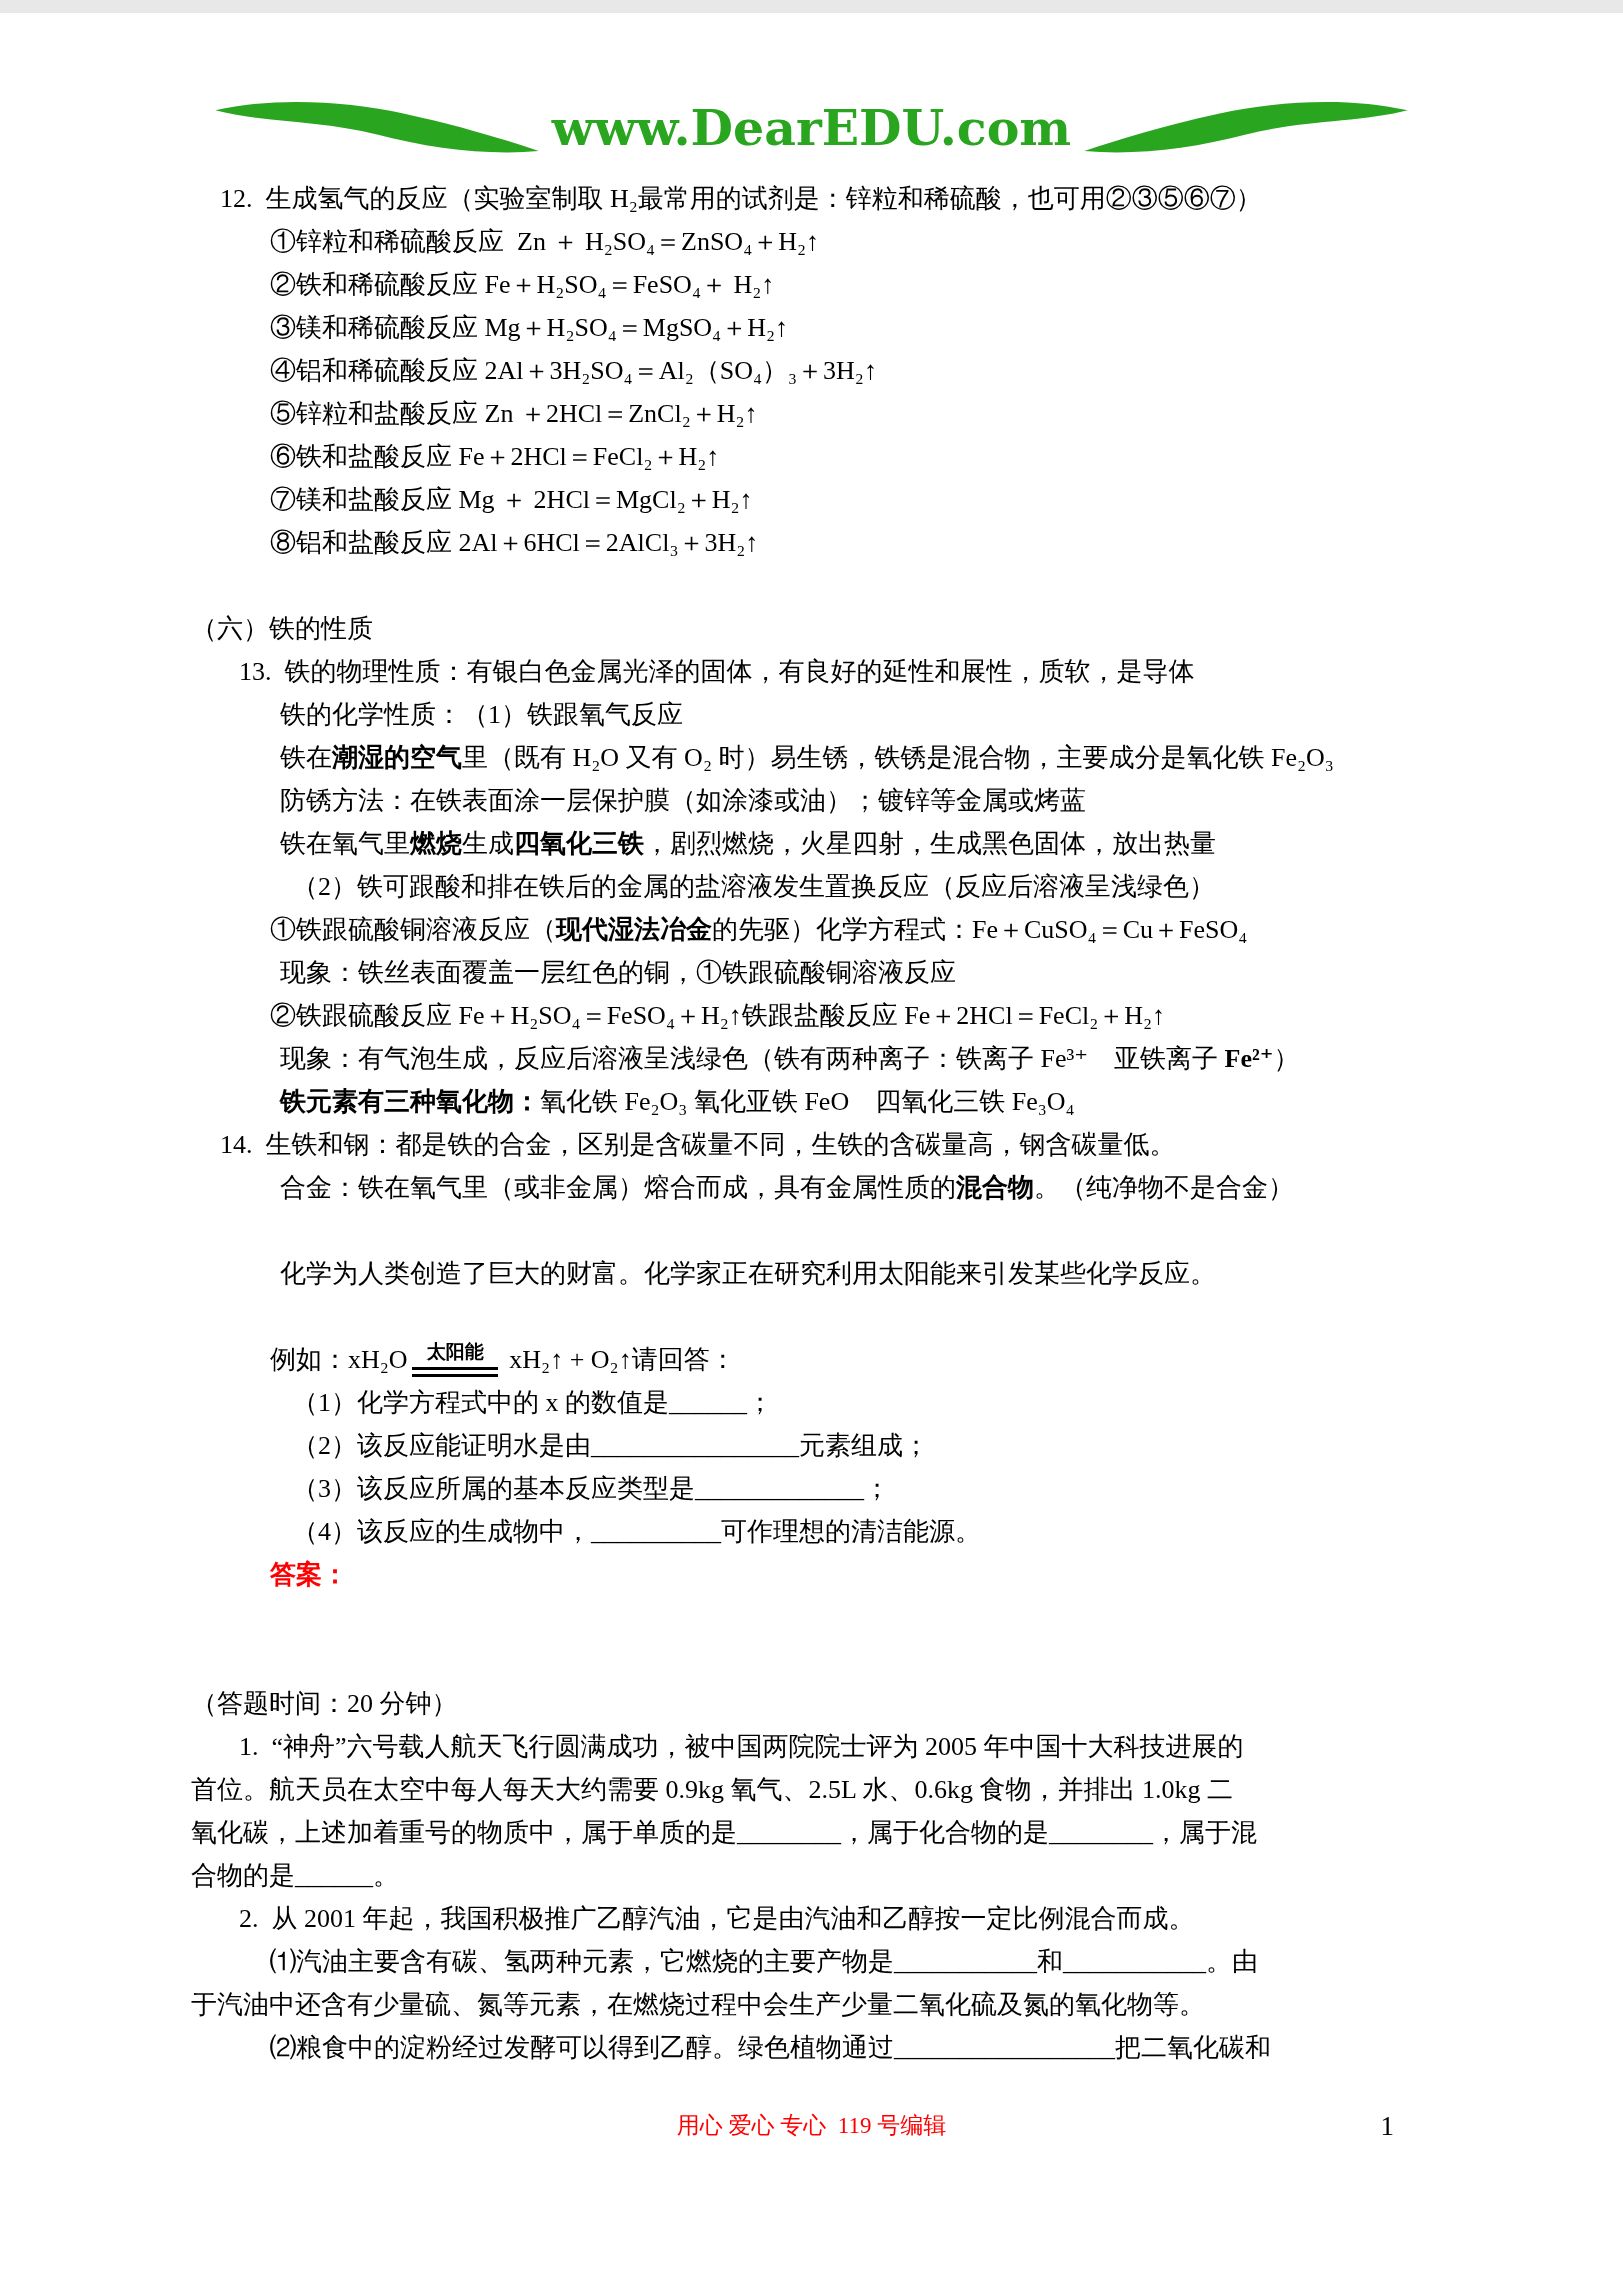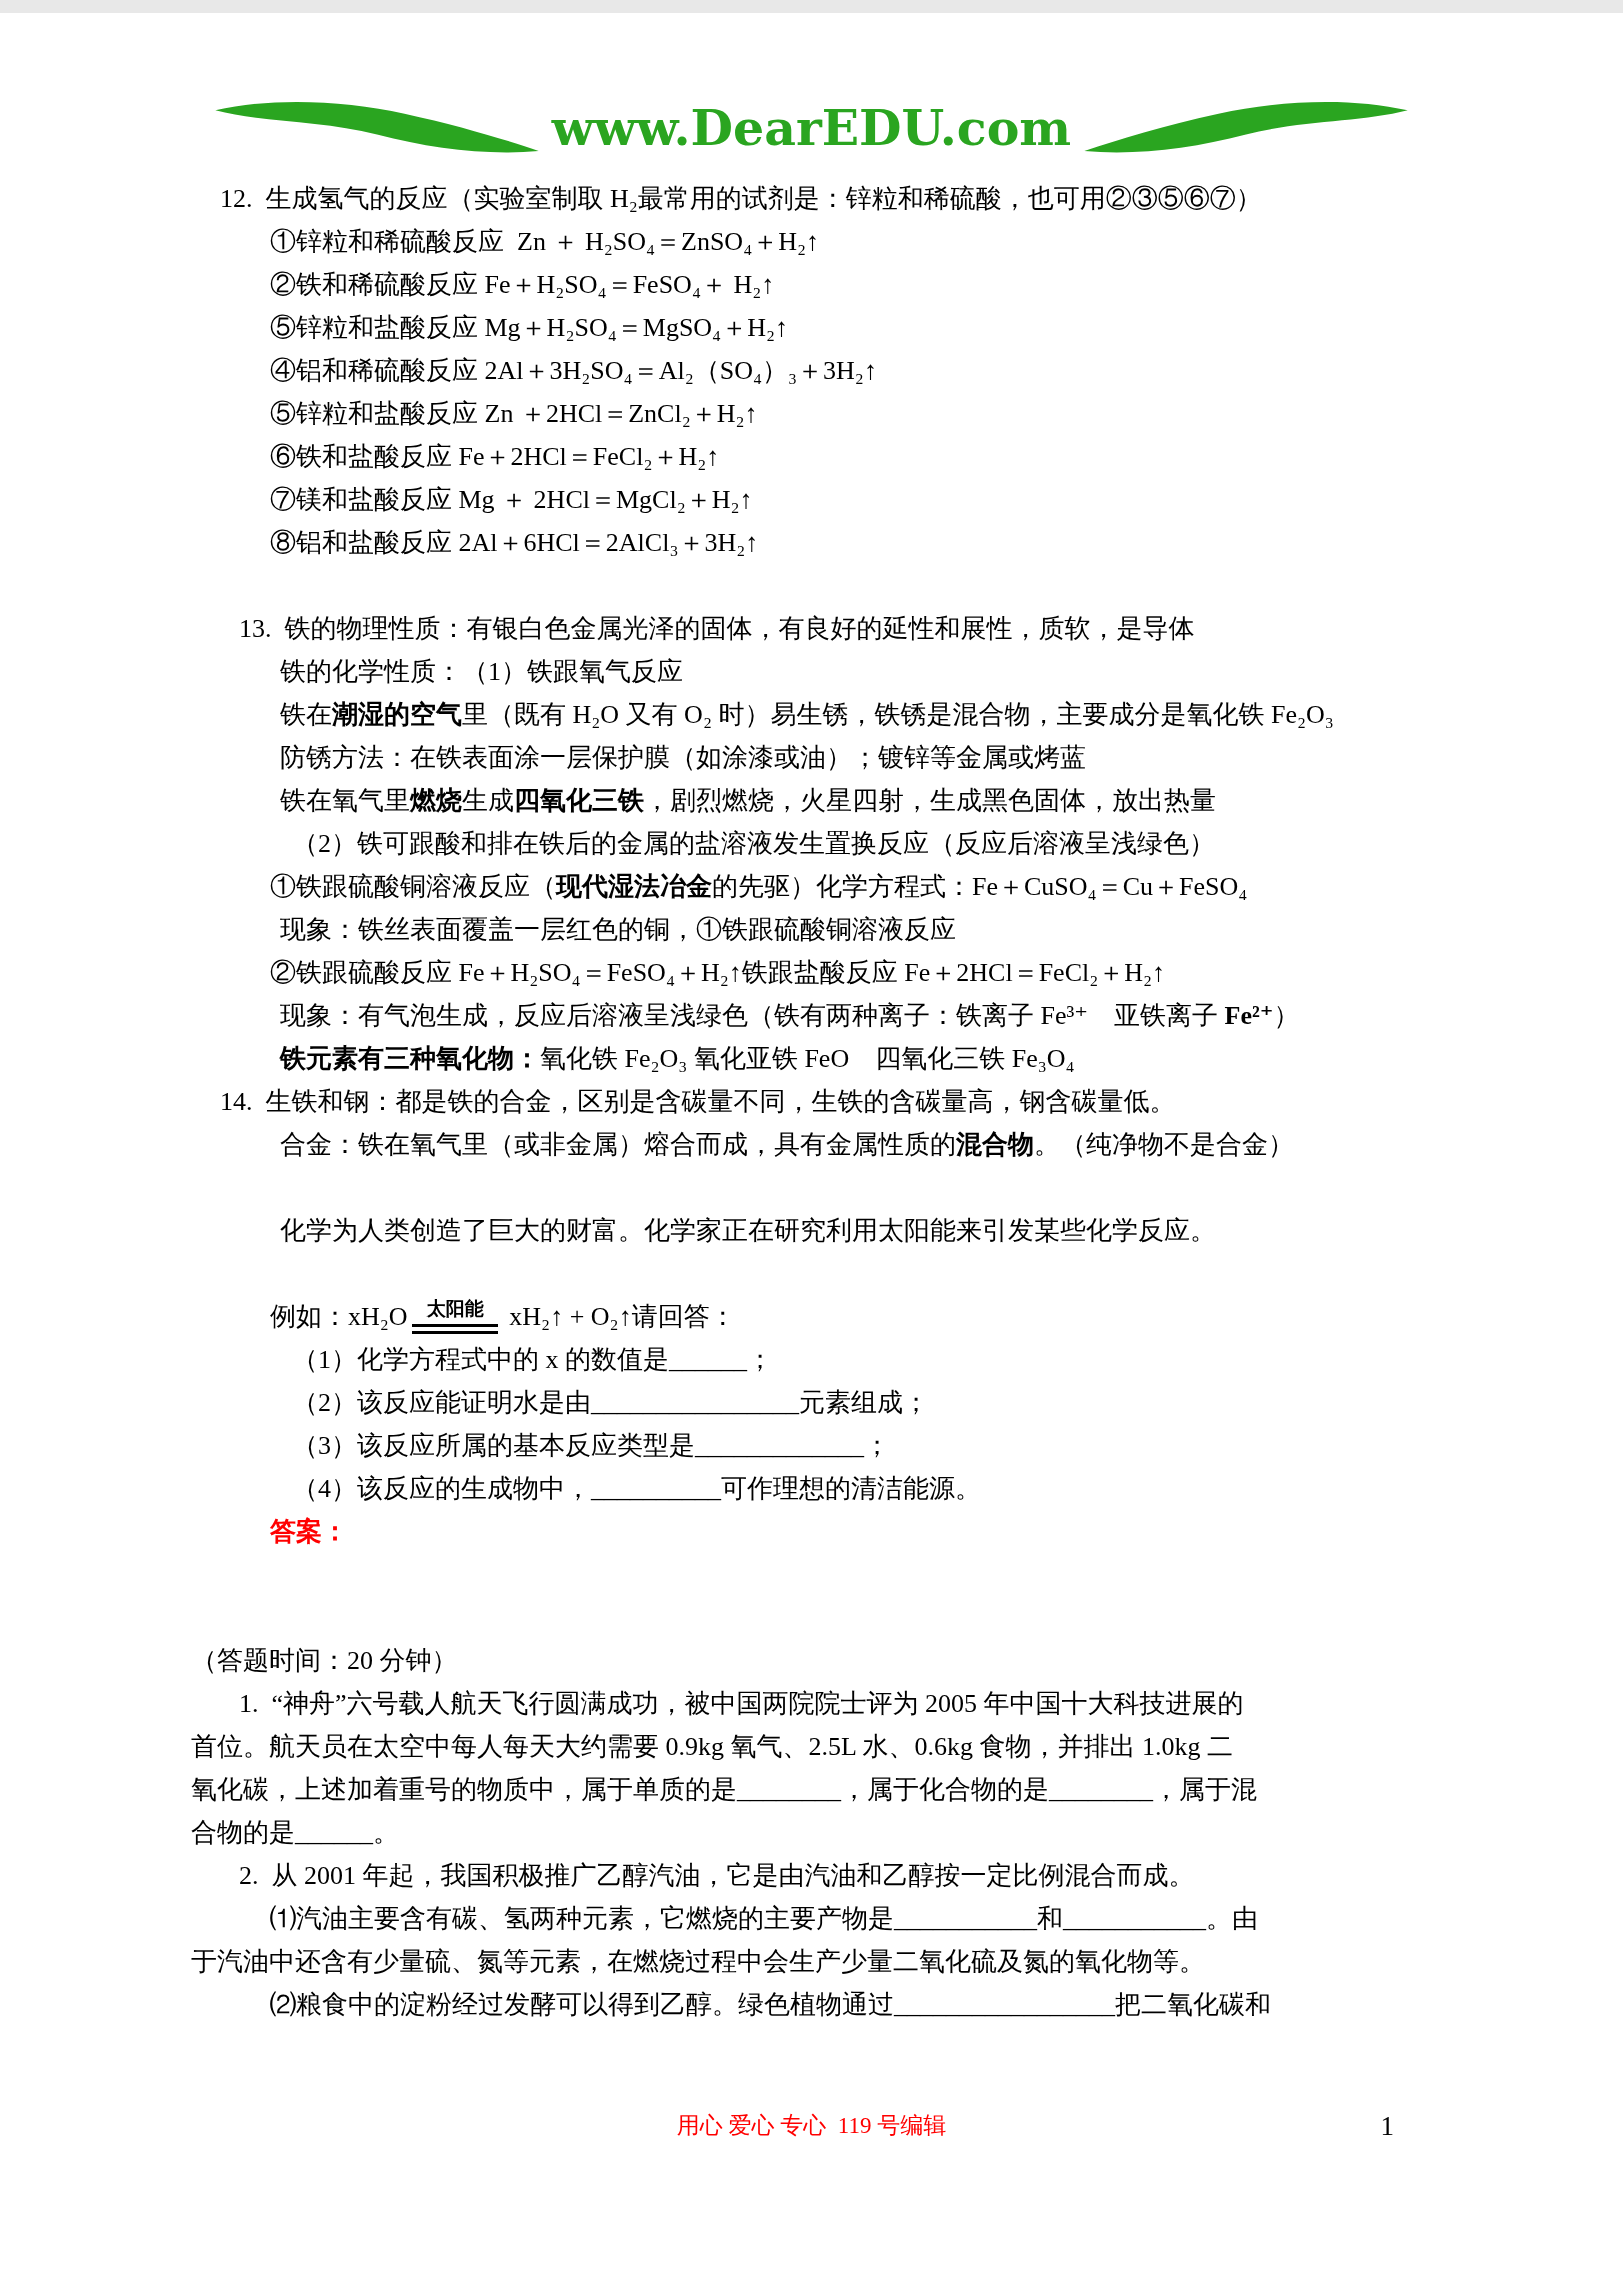--- a/index.html
+++ b/index.html
@@ -45,27 +45,28 @@
       <svg viewBox="0 0 600 110" xmlns="http://www.w3.org/2000/svg">
         <path d="M594 22 C 490 -2 360 4 250 28 C 150 50 70 74 6 96 C 100 104 200 92 300 66 C 400 40 510 44 594 22 Z" fill="#2aa520"></path>
       </svg>
     </span>
   </div>
 
   <div class="doc" id="doc-body">
       <div class="line ind1"><span>12.  生成氢气的反应（实验室制取 H₂最常用的试剂是：锌粒和稀硫酸，也可用②③⑤⑥⑦）</span></div>
       <div class="line ind3"><span>①锌粒和稀硫酸反应  Zn ＋ H₂SO₄＝ZnSO₄＋H₂↑</span></div>
       <div class="line ind3"><span>②铁和稀硫酸反应 Fe＋H₂SO₄＝FeSO₄＋ H₂↑</span></div>
-      <div class="line ind3"><span>⑤锌粒和盐酸反应 Mg＋H₂SO₄＝MgSO₄＋H₂↑</span></div>
+      <div class="line ind3"><span>③镁和稀硫酸反应 Mg＋H₂SO₄＝MgSO₄＋H₂↑</span></div>
       <div class="line ind3"><span>④铝和稀硫酸反应 2Al＋3H₂SO₄＝Al₂（SO₄）₃＋3H₂↑</span></div>
       <div class="line ind3"><span>⑤锌粒和盐酸反应 Zn ＋2HCl＝ZnCl₂＋H₂↑</span></div>
       <div class="line ind3"><span>⑥铁和盐酸反应 Fe＋2HCl＝FeCl₂＋H₂↑</span></div>
       <div class="line ind3"><span>⑦镁和盐酸反应 Mg ＋ 2HCl＝MgCl₂＋H₂↑</span></div>
       <div class="line ind3"><span>⑧铝和盐酸反应 2Al＋6HCl＝2AlCl₃＋3H₂↑</span></div>
       <div class="line ind0">&nbsp;</div>
+      <div class="line ind0"><span>（六）铁的性质</span></div>
       <div class="line ind2"><span>13.  铁的物理性质：有银白色金属光泽的固体，有良好的延性和展性，质软，是导体</span></div>
       <div class="line ind4"><span>铁的化学性质：（1）铁跟氧气反应</span></div>
       <div class="line ind4"><span>铁在</span><span class="b">潮湿的空气</span><span>里（既有 H₂O 又有 O₂ 时）易生锈，铁锈是混合物，主要成分是氧化铁 Fe₂O₃</span></div>
       <div class="line ind4"><span>防锈方法：在铁表面涂一层保护膜（如涂漆或油）；镀锌等金属或烤蓝</span></div>
       <div class="line ind4"><span>铁在氧气里</span><span class="b">燃烧</span><span>生成</span><span class="b">四氧化三铁</span><span>，剧烈燃烧，火星四射，生成黑色固体，放出热量</span></div>
       <div class="line ind5"><span>（2）铁可跟酸和排在铁后的金属的盐溶液发生置换反应（反应后溶液呈浅绿色）</span></div>
       <div class="line ind3"><span>①铁跟硫酸铜溶液反应（</span><span class="b">现代湿法冶金</span><span>的先驱）化学方程式：Fe＋CuSO₄＝Cu＋FeSO₄</span></div>
       <div class="line ind4"><span>现象：铁丝表面覆盖一层红色的铜，①铁跟硫酸铜溶液反应</span></div>
       <div class="line ind3"><span>②铁跟硫酸反应 Fe＋H₂SO₄＝FeSO₄＋H₂↑铁跟盐酸反应 Fe＋2HCl＝FeCl₂＋H₂↑</span></div>
       <div class="line ind4"><span>现象：有气泡生成，反应后溶液呈浅绿色（铁有两种离子：铁离子 Fe³⁺　亚铁离子 </span><span class="b">Fe²⁺</span><span>）</span></div>

